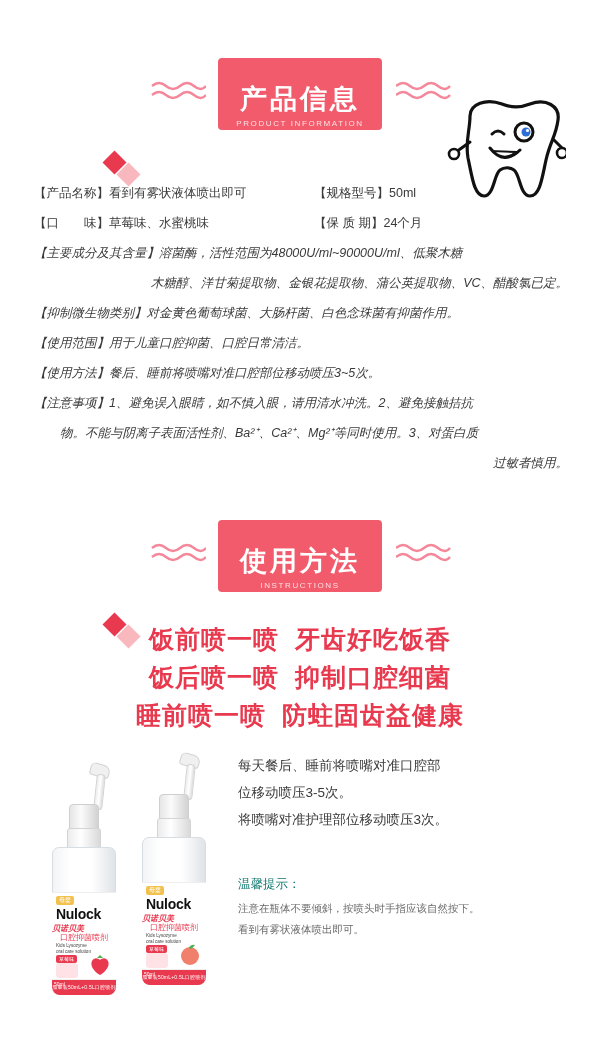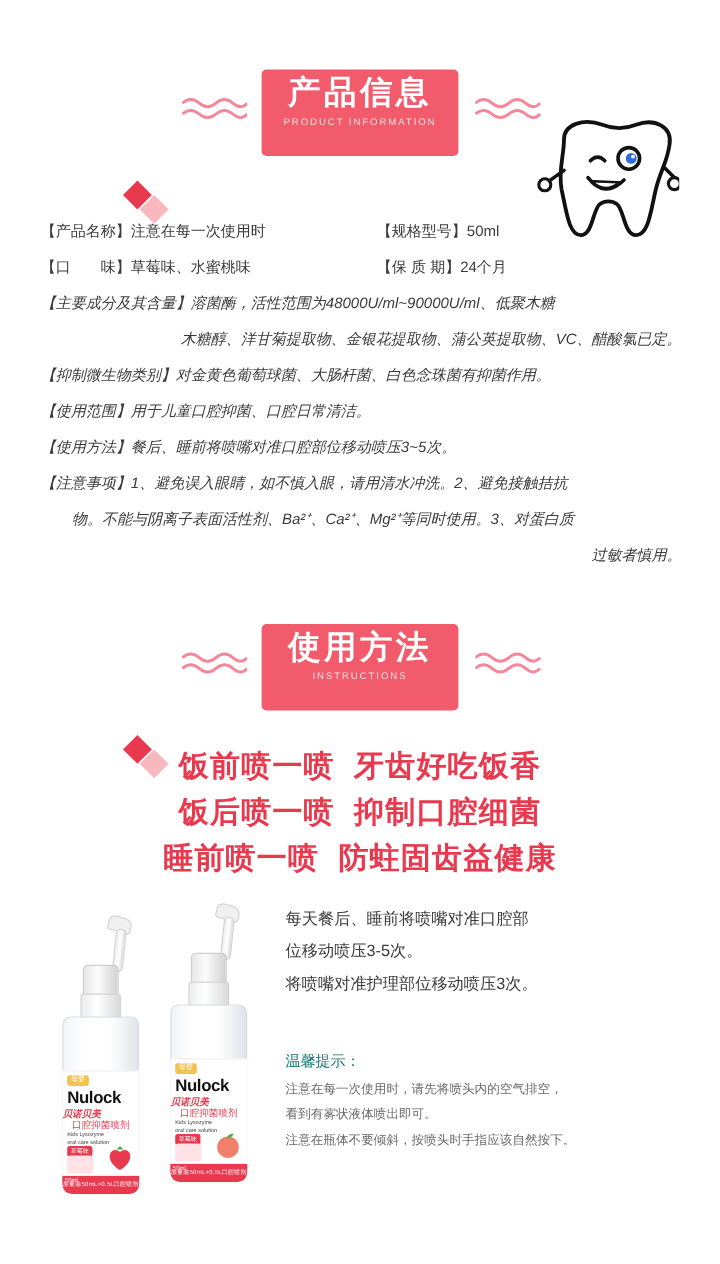--- a/index.html
+++ b/index.html
@@ -28,21 +28,21 @@
   .head-banner {
     position: absolute;
     left: 218px;
     top: 0;
     width: 164px;
     height: 72px;
     background: #f15b6c;
     border-radius: 4px;
     text-align: center;
     color: #fff;
-    padding-top: 3px;
+    padding-top: 25px;
   }
   .head-banner .cn {
     font-size: 27px;
     font-weight: bold;
     letter-spacing: 3px;
     line-height: 32px;
   }
   .head-banner .en {
     font-size: 8px;
     letter-spacing: 1.6px;
@@ -374,21 +374,21 @@
       <path d="M24 46 L10 56" stroke="#111" stroke-width="3" stroke-linecap="round"></path>
       <path d="M108 44 L118 54" stroke="#111" stroke-width="3" stroke-linecap="round"></path>
       <circle cx="8" cy="58" r="5" fill="#fff" stroke="#111" stroke-width="2.6"></circle>
       <circle cx="116" cy="57" r="5" fill="#fff" stroke="#111" stroke-width="2.6"></circle>
     </svg>
   </div>
 
   <div class="info-list">
 
     <div class="info-row">
-      <span class="label">【产品名称】</span><span class="value">注意在每一次使用时</span>
+      <span class="label">【产品名称】</span><span class="value">看到有雾状液体喷出即可</span>
       <span class="right-col">
         <span class="label">【规格型号】</span><span class="value">50ml</span>
       </span>
     </div>
 
     <div class="info-row">
       <span class="label">【口　　味】</span><span class="value">草莓味、水蜜桃味</span>
       <span class="right-col">
         <span class="label">【保 质 期】</span><span class="value">24个月</span>
       </span>
@@ -518,18 +518,17 @@
   </div>
 
   <div class="usage-text">
     <div>每天餐后、睡前将喷嘴对准口腔部</div>
     <div>位移动喷压3-5次。</div>
     <div>将喷嘴对准护理部位移动喷压3次。</div>
   </div>
 
   <div class="tips-title">温馨提示：</div>
   <div class="tips-body">
-    <div>注意在每一次使用时，请先将喷头内的空气排空，</div>
+    <div>注意在瓶体不要倾斜，按喷头时手指应该自然按下。</div>
     <div>看到有雾状液体喷出即可。</div>
-    <div>注意在瓶体不要倾斜，按喷头时手指应该自然按下。</div>
   </div>
 
 </div>
 
 </body></html>

